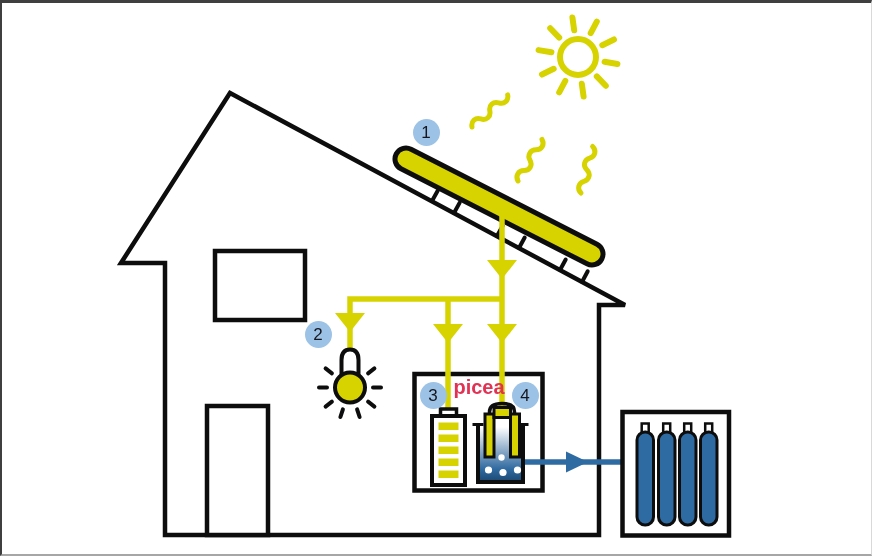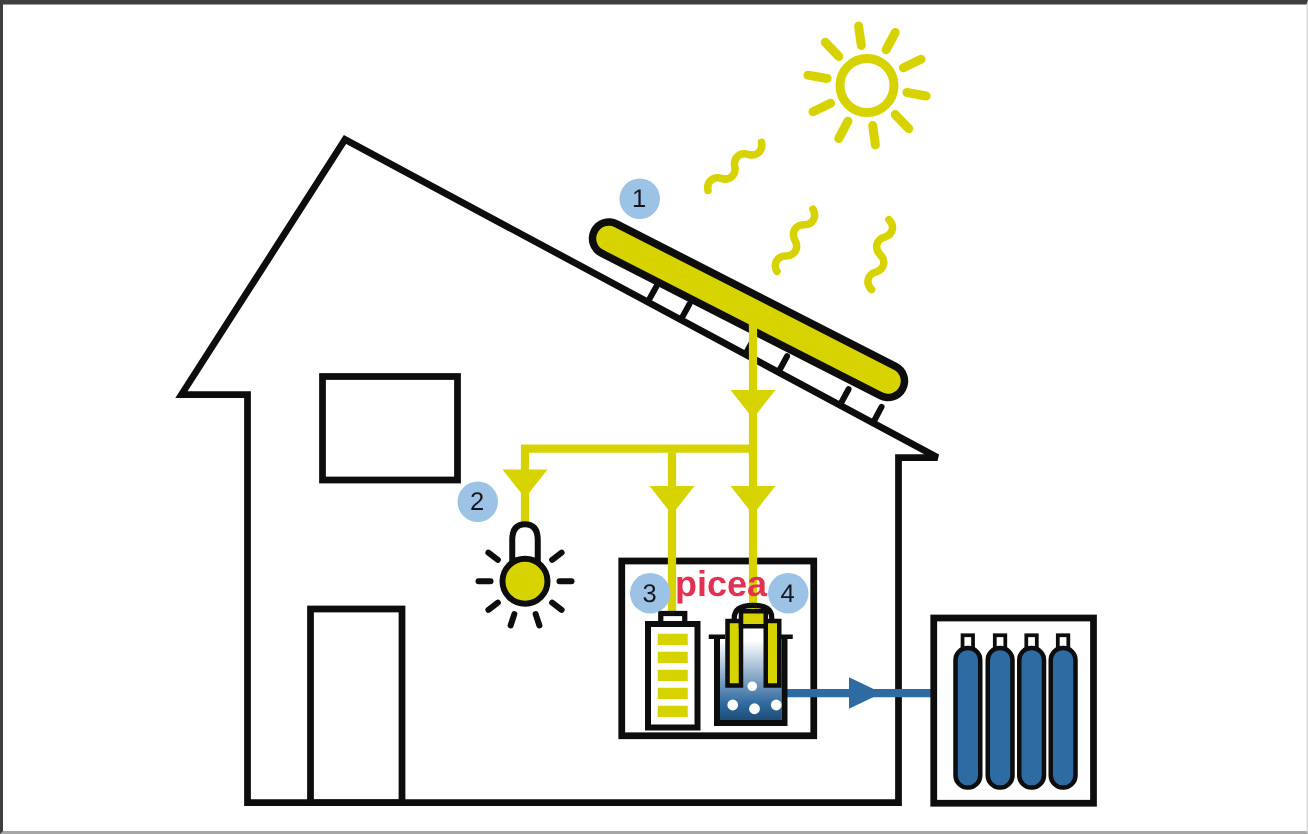--- a/index.html
+++ b/index.html
@@ -26,21 +26,21 @@
     width:27px;height:27px;border-radius:50%;
     background:var(--color-badge);
     display:flex;align-items:center;justify-content:center;
     font-size:17px;color:#16161e;line-height:1;
     user-select:none;
   }
   .brand-logo{
     position:absolute;
     left:448px;top:373px;width:58px;
     text-align:center;
-    font-size:24px;font-weight:bold;letter-spacing:0px;
+    font-size:20px;font-weight:bold;letter-spacing:0px;
     color:var(--color-brand);
   }
 </style>
 </head>
 <body>
 
 <div id="canvas">
 
   <svg width="872" height="556" viewBox="0 0 872 556">
     <defs>

